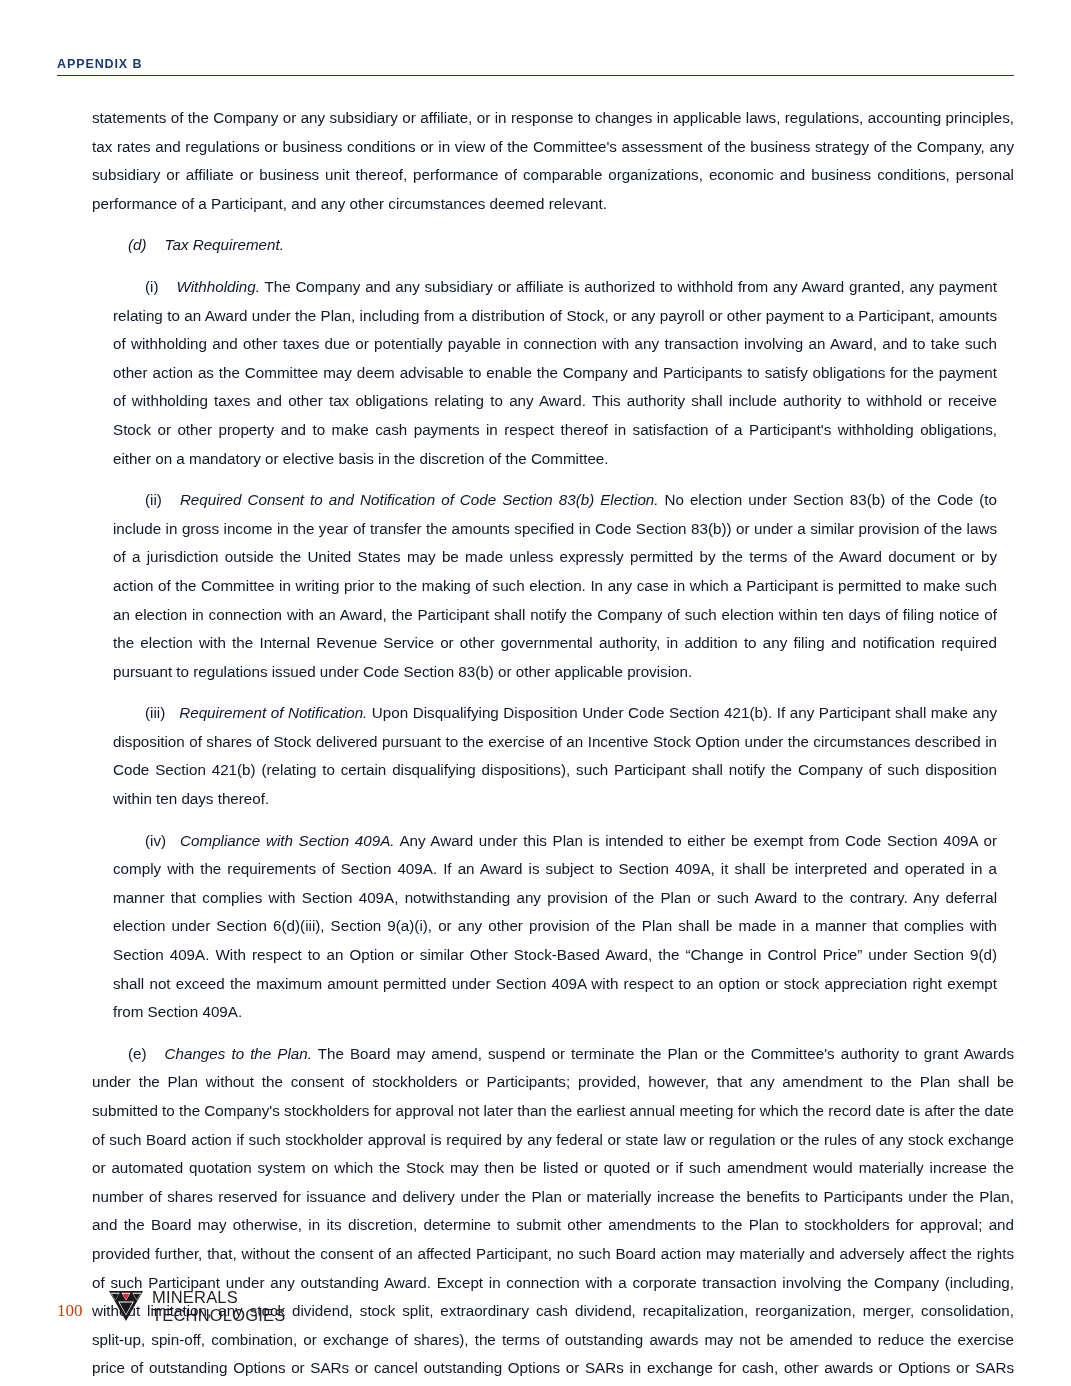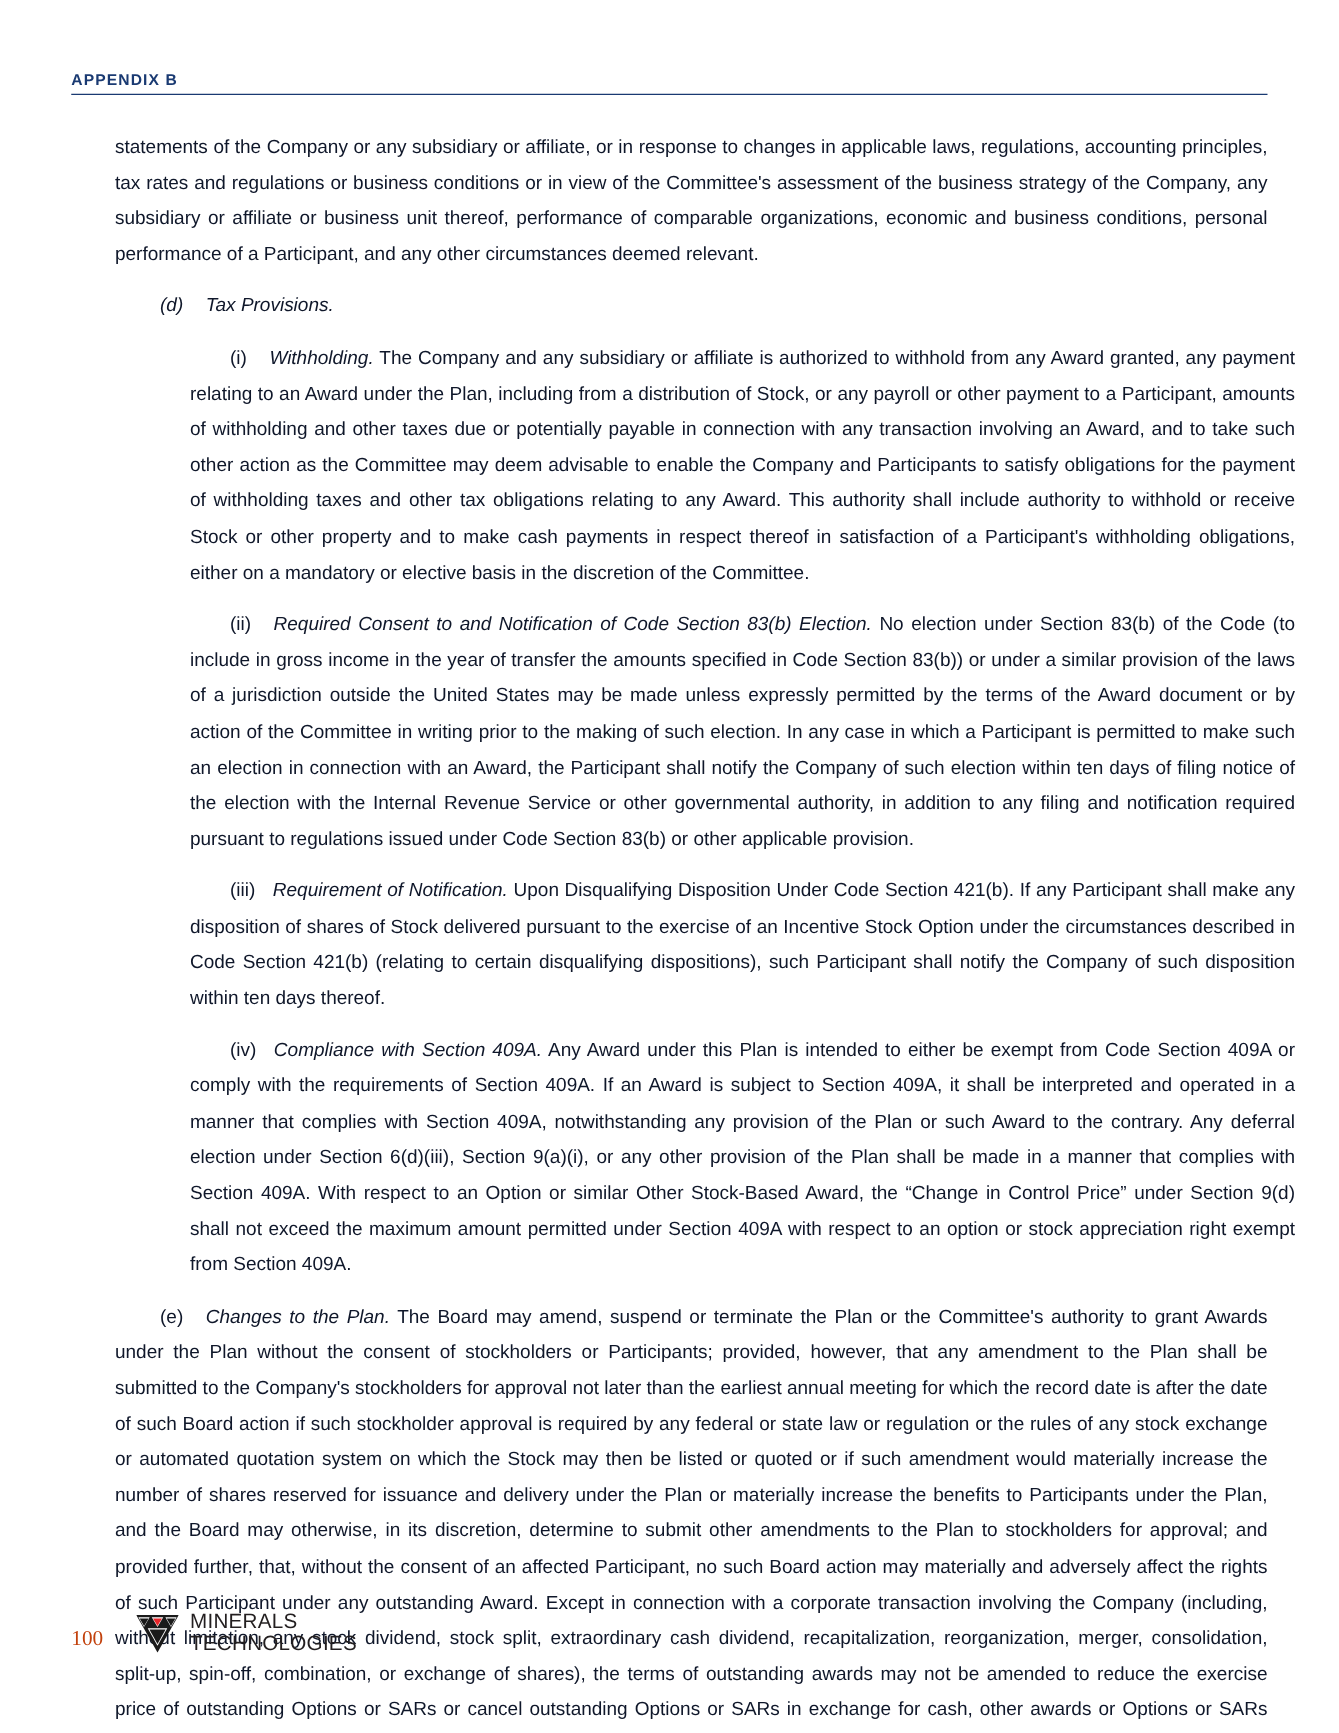--- a/index.html
+++ b/index.html
@@ -58,21 +58,21 @@
     line-height: 28.6px;
     text-align: justify;
     text-justify: inter-word;
     color: #0f172a;
     hyphens: none;
   }
   p.para + p.para { margin-top: 13px; }
 
   
   p.sub {
-    margin-left: 60px;
+    margin-left: 21px;
     width: calc(100% - 38px);
   }
   p.sub .lead-in,
   p.para .lead-in {
     font-style: italic;
   }
   .marker {
     
   }
   .gap-sm { display: inline-block; width: 14px; }
@@ -93,21 +93,21 @@
     font-size: 17px;
     color: #c2410c;
     font-family: "Liberation Serif", serif;
     width: 40px;
     text-align: left;
     line-height: 1;
     padding-top: 8px;
   }
   .brand {
     display: flex;
-    align-items: flex-end;
+    align-items: flex-start;
     margin-left: 12px;
   }
   .brand-mark {
     width: 34px;
     height: 34px;
     flex: 0 0 34px;
   }
   .brand-words {
     margin-left: 9px;
     line-height: 17.5px;
@@ -125,21 +125,21 @@
 
   <div class="page-header">
     <div class="header-label">APPENDIX B</div>
     <div class="header-rule"></div>
   </div>
 
   <div class="content">
 
     <p class="para"><span>statements of the Company or any subsidiary or affiliate, or in response to changes in applicable laws, regulations, accounting principles, tax rates and regulations or business conditions or in view of the Committee's assessment of the business strategy of the Company, any subsidiary or affiliate or business unit thereof, performance of comparable organizations, economic and business conditions, personal performance of a Participant, and any other circumstances deemed relevant.</span></p>
 
-    <p class="para"><span class="first-indent"></span><span class="lead-in marker">(d)</span><span class="gap-md"></span><span class="lead-in">Tax Provisions.</span></p>
+    <p class="para"><span class="first-indent"></span><span class="lead-in marker">(d)</span><span class="gap-md"></span><span class="lead-in">Tax Requirement.</span></p>
 
     <p class="para sub"><span class="first-indent-sm"></span><span class="marker">(i)</span><span class="gap-md"></span><span class="lead-in">Withholding.</span> <span>The Company and any subsidiary or affiliate is authorized to withhold from any Award granted, any payment relating to an Award under the Plan, including from a distribution of Stock, or any payroll or other payment to a Participant, amounts of withholding and other taxes due or potentially payable in connection with any transaction involving an Award, and to take such other action as the Committee may deem advisable to enable the Company and Participants to satisfy obligations for the payment of withholding taxes and other tax obligations relating to any Award. This authority shall include authority to withhold or receive Stock or other property and to make cash payments in respect thereof in satisfaction of a Participant's withholding obligations, either on a mandatory or elective basis in the discretion of the Committee.</span></p>
 
     <p class="para sub"><span class="first-indent-sm"></span><span class="marker">(ii)</span><span class="gap-md"></span><span class="lead-in">Required Consent to and Notification of Code Section 83(b) Election.</span> <span>No election under Section 83(b) of the Code (to include in gross income in the year of transfer the amounts specified in Code Section 83(b)) or under a similar provision of the laws of a jurisdiction outside the United States may be made unless expressly permitted by the terms of the Award document or by action of the Committee in writing prior to the making of such election. In any case in which a Participant is permitted to make such an election in connection with an Award, the Participant shall notify the Company of such election within ten days of filing notice of the election with the Internal Revenue Service or other governmental authority, in addition to any filing and notification required pursuant to regulations issued under Code Section 83(b) or other applicable provision.</span></p>
 
     <p class="para sub"><span class="first-indent-sm"></span><span class="marker">(iii)</span><span class="gap-sm"></span><span class="lead-in">Requirement of Notification.</span> <span>Upon Disqualifying Disposition Under Code Section 421(b). If any Participant shall make any disposition of shares of Stock delivered pursuant to the exercise of an Incentive Stock Option under the circumstances described in Code Section 421(b) (relating to certain disqualifying dispositions), such Participant shall notify the Company of such disposition within ten days thereof.</span></p>
 
     <p class="para sub"><span class="first-indent-sm"></span><span class="marker">(iv)</span><span class="gap-sm"></span><span class="lead-in">Compliance with Section 409A.</span> <span>Any Award under this Plan is intended to either be exempt from Code Section 409A or comply with the requirements of Section 409A. If an Award is subject to Section 409A, it shall be interpreted and operated in a manner that complies with Section 409A, notwithstanding any provision of the Plan or such Award to the contrary. Any deferral election under Section 6(d)(iii), Section 9(a)(i), or any other provision of the Plan shall be made in a manner that complies with Section 409A. With respect to an Option or similar Other Stock-Based Award, the “Change in Control Price” under Section 9(d) shall not exceed the maximum amount permitted under Section 409A with respect to an option or stock appreciation right exempt from Section 409A.</span></p>
 
     <p class="para"><span class="first-indent"></span><span class="marker">(e)</span><span class="gap-md"></span><span class="lead-in">Changes to the Plan.</span> <span>The Board may amend, suspend or terminate the Plan or the Committee's authority to grant Awards under the Plan without the consent of stockholders or Participants; provided, however, that any amendment to the Plan shall be submitted to the Company's stockholders for approval not later than the earliest annual meeting for which the record date is after the date of such Board action if such stockholder approval is required by any federal or state law or regulation or the rules of any stock exchange or automated quotation system on which the Stock may then be listed or quoted or if such amendment would materially increase the number of shares reserved for issuance and delivery under the Plan or materially increase the benefits to Participants under the Plan, and the Board may otherwise, in its discretion, determine to submit other amendments to the Plan to stockholders for approval; and provided further, that, without the consent of an affected Participant, no such Board action may materially and adversely affect the rights of such Participant under any outstanding Award. Except in connection with a corporate transaction involving the Company (including, without limitation, any stock dividend, stock split, extraordinary cash dividend, recapitalization, reorganization, merger, consolidation, split-up, spin-off, combination, or exchange of shares), the terms of outstanding awards may not be amended to reduce the exercise price of outstanding Options or SARs or cancel outstanding Options or SARs in exchange for cash, other awards or Options or SARs with an exercise price that is less than the exercise price of the original Options or SARs without stockholder approval.</span></p>

